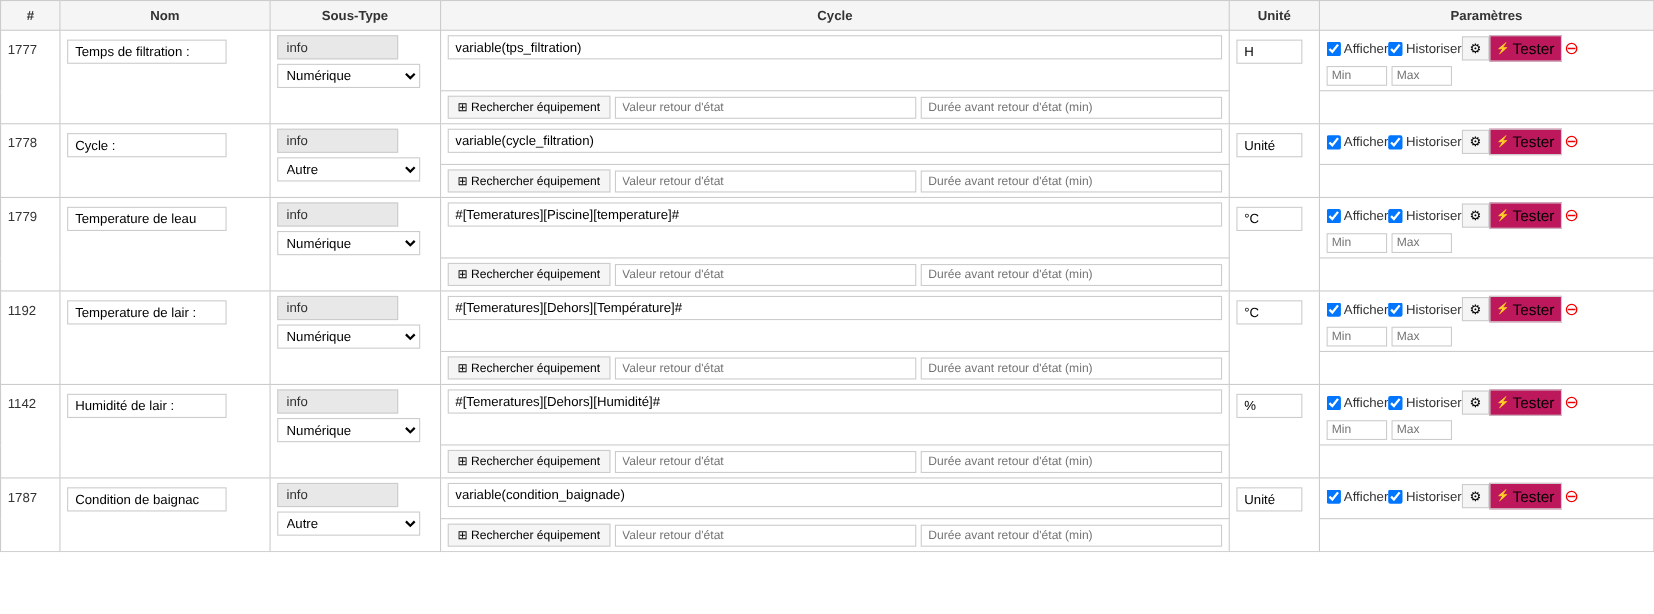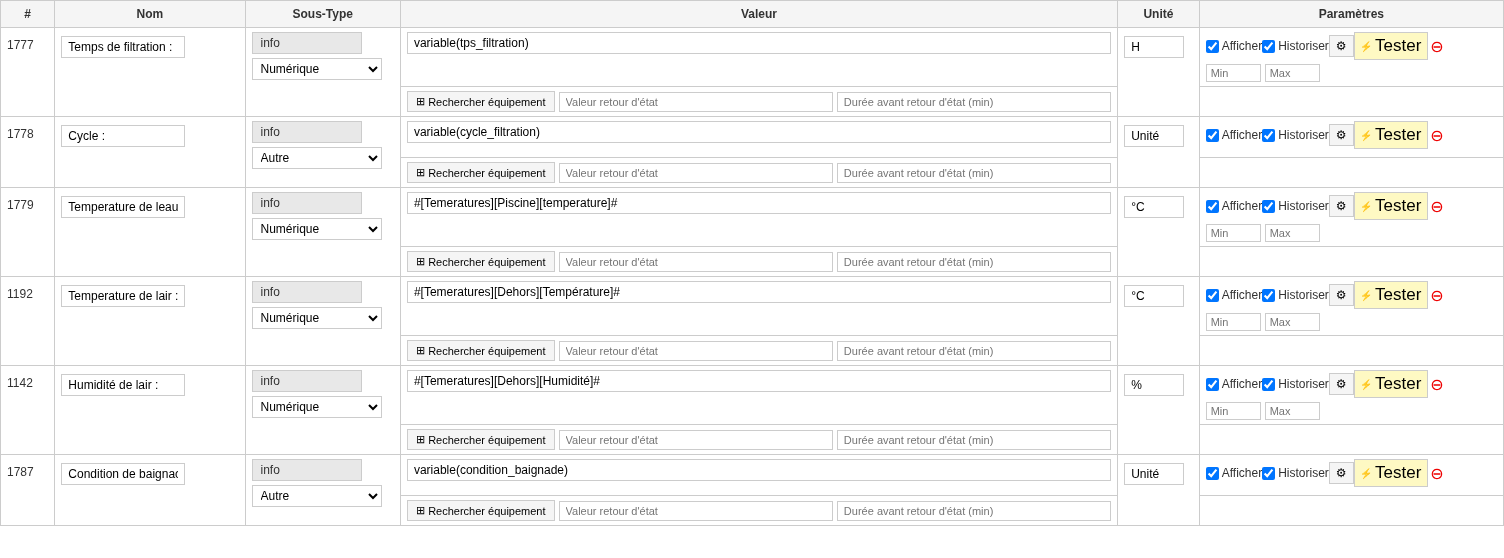--- a/index.html
+++ b/index.html
@@ -6,21 +6,21 @@
     body { font-family: Arial, sans-serif; font-size: 12px; background: #fff; color: #333; }
     
     table { width: 100%; border-collapse: collapse; }
     th, td { border: 1px solid #ccc; padding: 4px 6px; vertical-align: top; }
     th { background: #f5f5f5; font-weight: bold; font-size: 12px; padding: 6px 8px; }
     
     .name-input {
       border: 1px solid #ccc;
       padding: 3px 6px;
       font-size: 12px;
-      width: 124px;
+      width: 145px;
       background: #fff;
     }
     
     .sous-type-info {
       background: #e8e8e8;
       border: 1px solid #ccc;
       padding: 3px 8px;
       font-size: 12px;
       color: #333;
       display: inline-block;
@@ -117,23 +117,23 @@
     .gear-btn {
       border: 1px solid #ccc;
       background: #f5f5f5;
       padding: 3px 6px;
       font-size: 12px;
       cursor: pointer;
     }
     
     .tester-btn {
       border: 1px solid #ccc;
-      background: #fef9c3;
-      padding: 3px 6px;
-      font-size: 17px;
+      background: #be185d;
+      padding: 3px 6px;
+      font-size: 14px;
       cursor: pointer;
       display: flex;
       align-items: center;
       gap: 2px;
     }
     
     .tester-btn::before {
       content: "⚡";
       font-size: 10px;
     }
@@ -165,21 +165,21 @@
   </style>
 </head>
 <body>
 
 <table>
   <thead>
     <tr>
       <th class="col-num">#</th>
       <th class="col-nom">Nom</th>
       <th class="col-soustype">Sous-Type</th>
-      <th class="col-valeur">Valeur</th>
+      <th class="col-valeur">Cycle</th>
       <th class="col-unite">Unité</th>
       <th class="col-params">Paramètres</th>
     </tr>
   </thead>
   <tbody id="table-body">
   <tr>
         <td rowspan="2" style="vertical-align: top; padding-top: 10px;"><span>1777</span></td>
         <td rowspan="2" style="vertical-align: top; padding-top: 8px;"><input type="text" class="name-input" value="Temps de filtration :" style=""></td>
         <td rowspan="2" style="vertical-align: top;"><div class="sous-type-info">info</div><br><select class="sous-type-select"><option value="Numérique">Numérique</option><option value="Autre">Autre</option><option value="Binaire">Binaire</option><option value="Texte">Texte</option></select></td>
         <td style="vertical-align: top;"><input type="text" class="valeur-input" value="variable(tps_filtration)" style=""></td>

